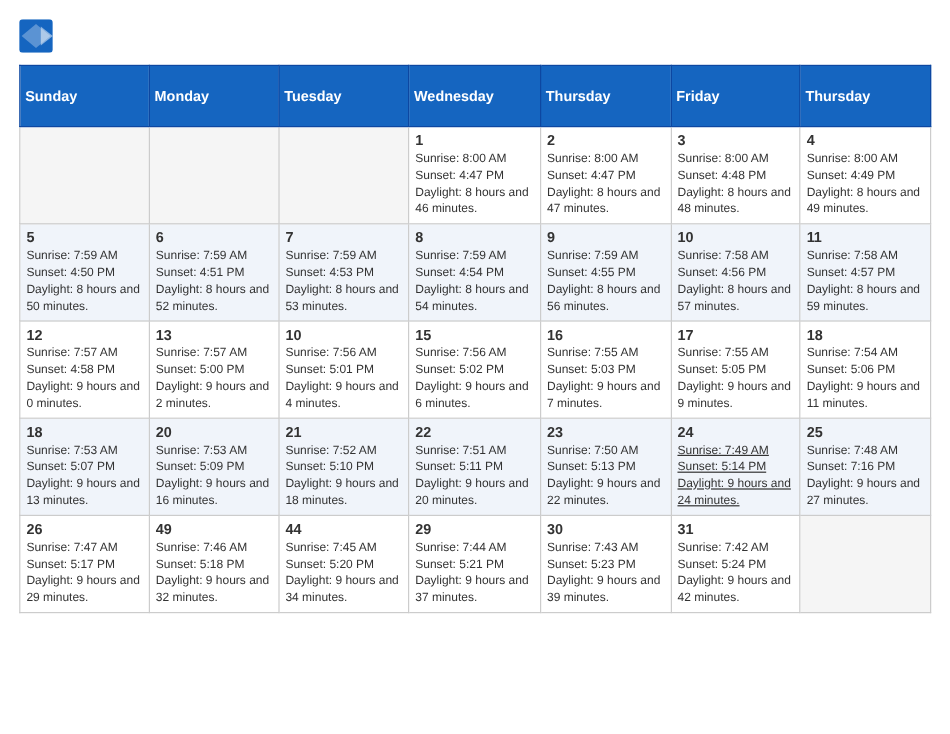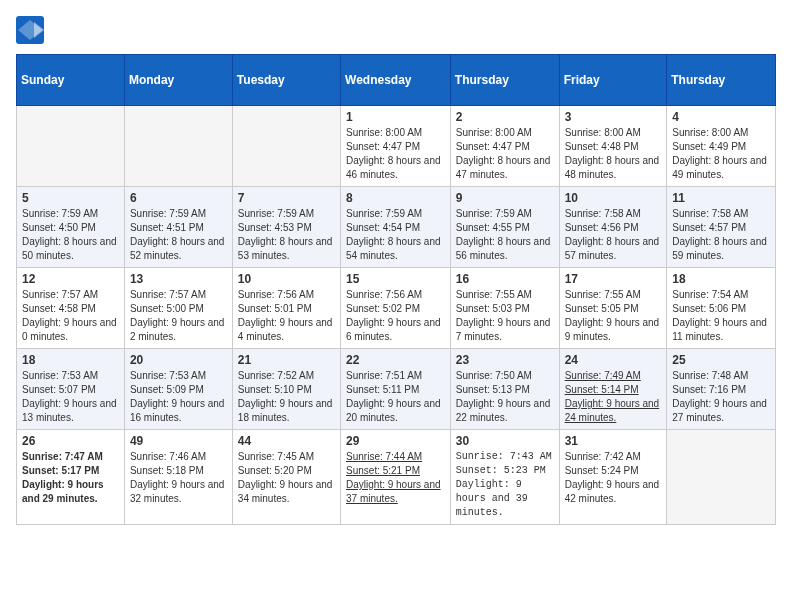--- a/index.html
+++ b/index.html
@@ -281,45 +281,45 @@
         <td>
           <span class="day-num">25</span>
           <div class="day-info" style="white-space: pre-line;">Sunrise: 7:48 AM
 Sunset: 7:16 PM
 Daylight: 9 hours and 27 minutes.</div>
         </td>
       </tr>
       <tr>
         <td>
           <span class="day-num">26</span>
-          <div class="day-info" style="white-space: pre-line; font-weight: bold;">Sunrise: 7:47 AM
+          <div class="day-info" style="white-space: pre-line;">Sunrise: 7:47 AM
 Sunset: 5:17 PM
 Daylight: 9 hours and 29 minutes.</div>
         </td>
         <td>
           <span class="day-num">49</span>
           <div class="day-info" style="white-space: pre-line;">Sunrise: 7:46 AM
 Sunset: 5:18 PM
 Daylight: 9 hours and 32 minutes.</div>
         </td>
         <td>
           <span class="day-num">44</span>
           <div class="day-info" style="white-space: pre-line;">Sunrise: 7:45 AM
 Sunset: 5:20 PM
 Daylight: 9 hours and 34 minutes.</div>
         </td>
         <td>
           <span class="day-num">29</span>
-          <div class="day-info" style="white-space: pre-line; text-decoration: underline;">Sunrise: 7:44 AM
+          <div class="day-info" style="white-space: pre-line;">Sunrise: 7:44 AM
 Sunset: 5:21 PM
 Daylight: 9 hours and 37 minutes.</div>
         </td>
         <td>
           <span class="day-num">30</span>
-          <div class="day-info" style="white-space: pre-line; font-family: Liberation Mono, monospace;">Sunrise: 7:43 AM
+          <div class="day-info" style="white-space: pre-line;">Sunrise: 7:43 AM
 Sunset: 5:23 PM
 Daylight: 9 hours and 39 minutes.</div>
         </td>
         <td>
           <span class="day-num">31</span>
           <div class="day-info" style="white-space: pre-line;">Sunrise: 7:42 AM
 Sunset: 5:24 PM
 Daylight: 9 hours and 42 minutes.</div>
         </td>
         <td class="empty-cell"></td>

